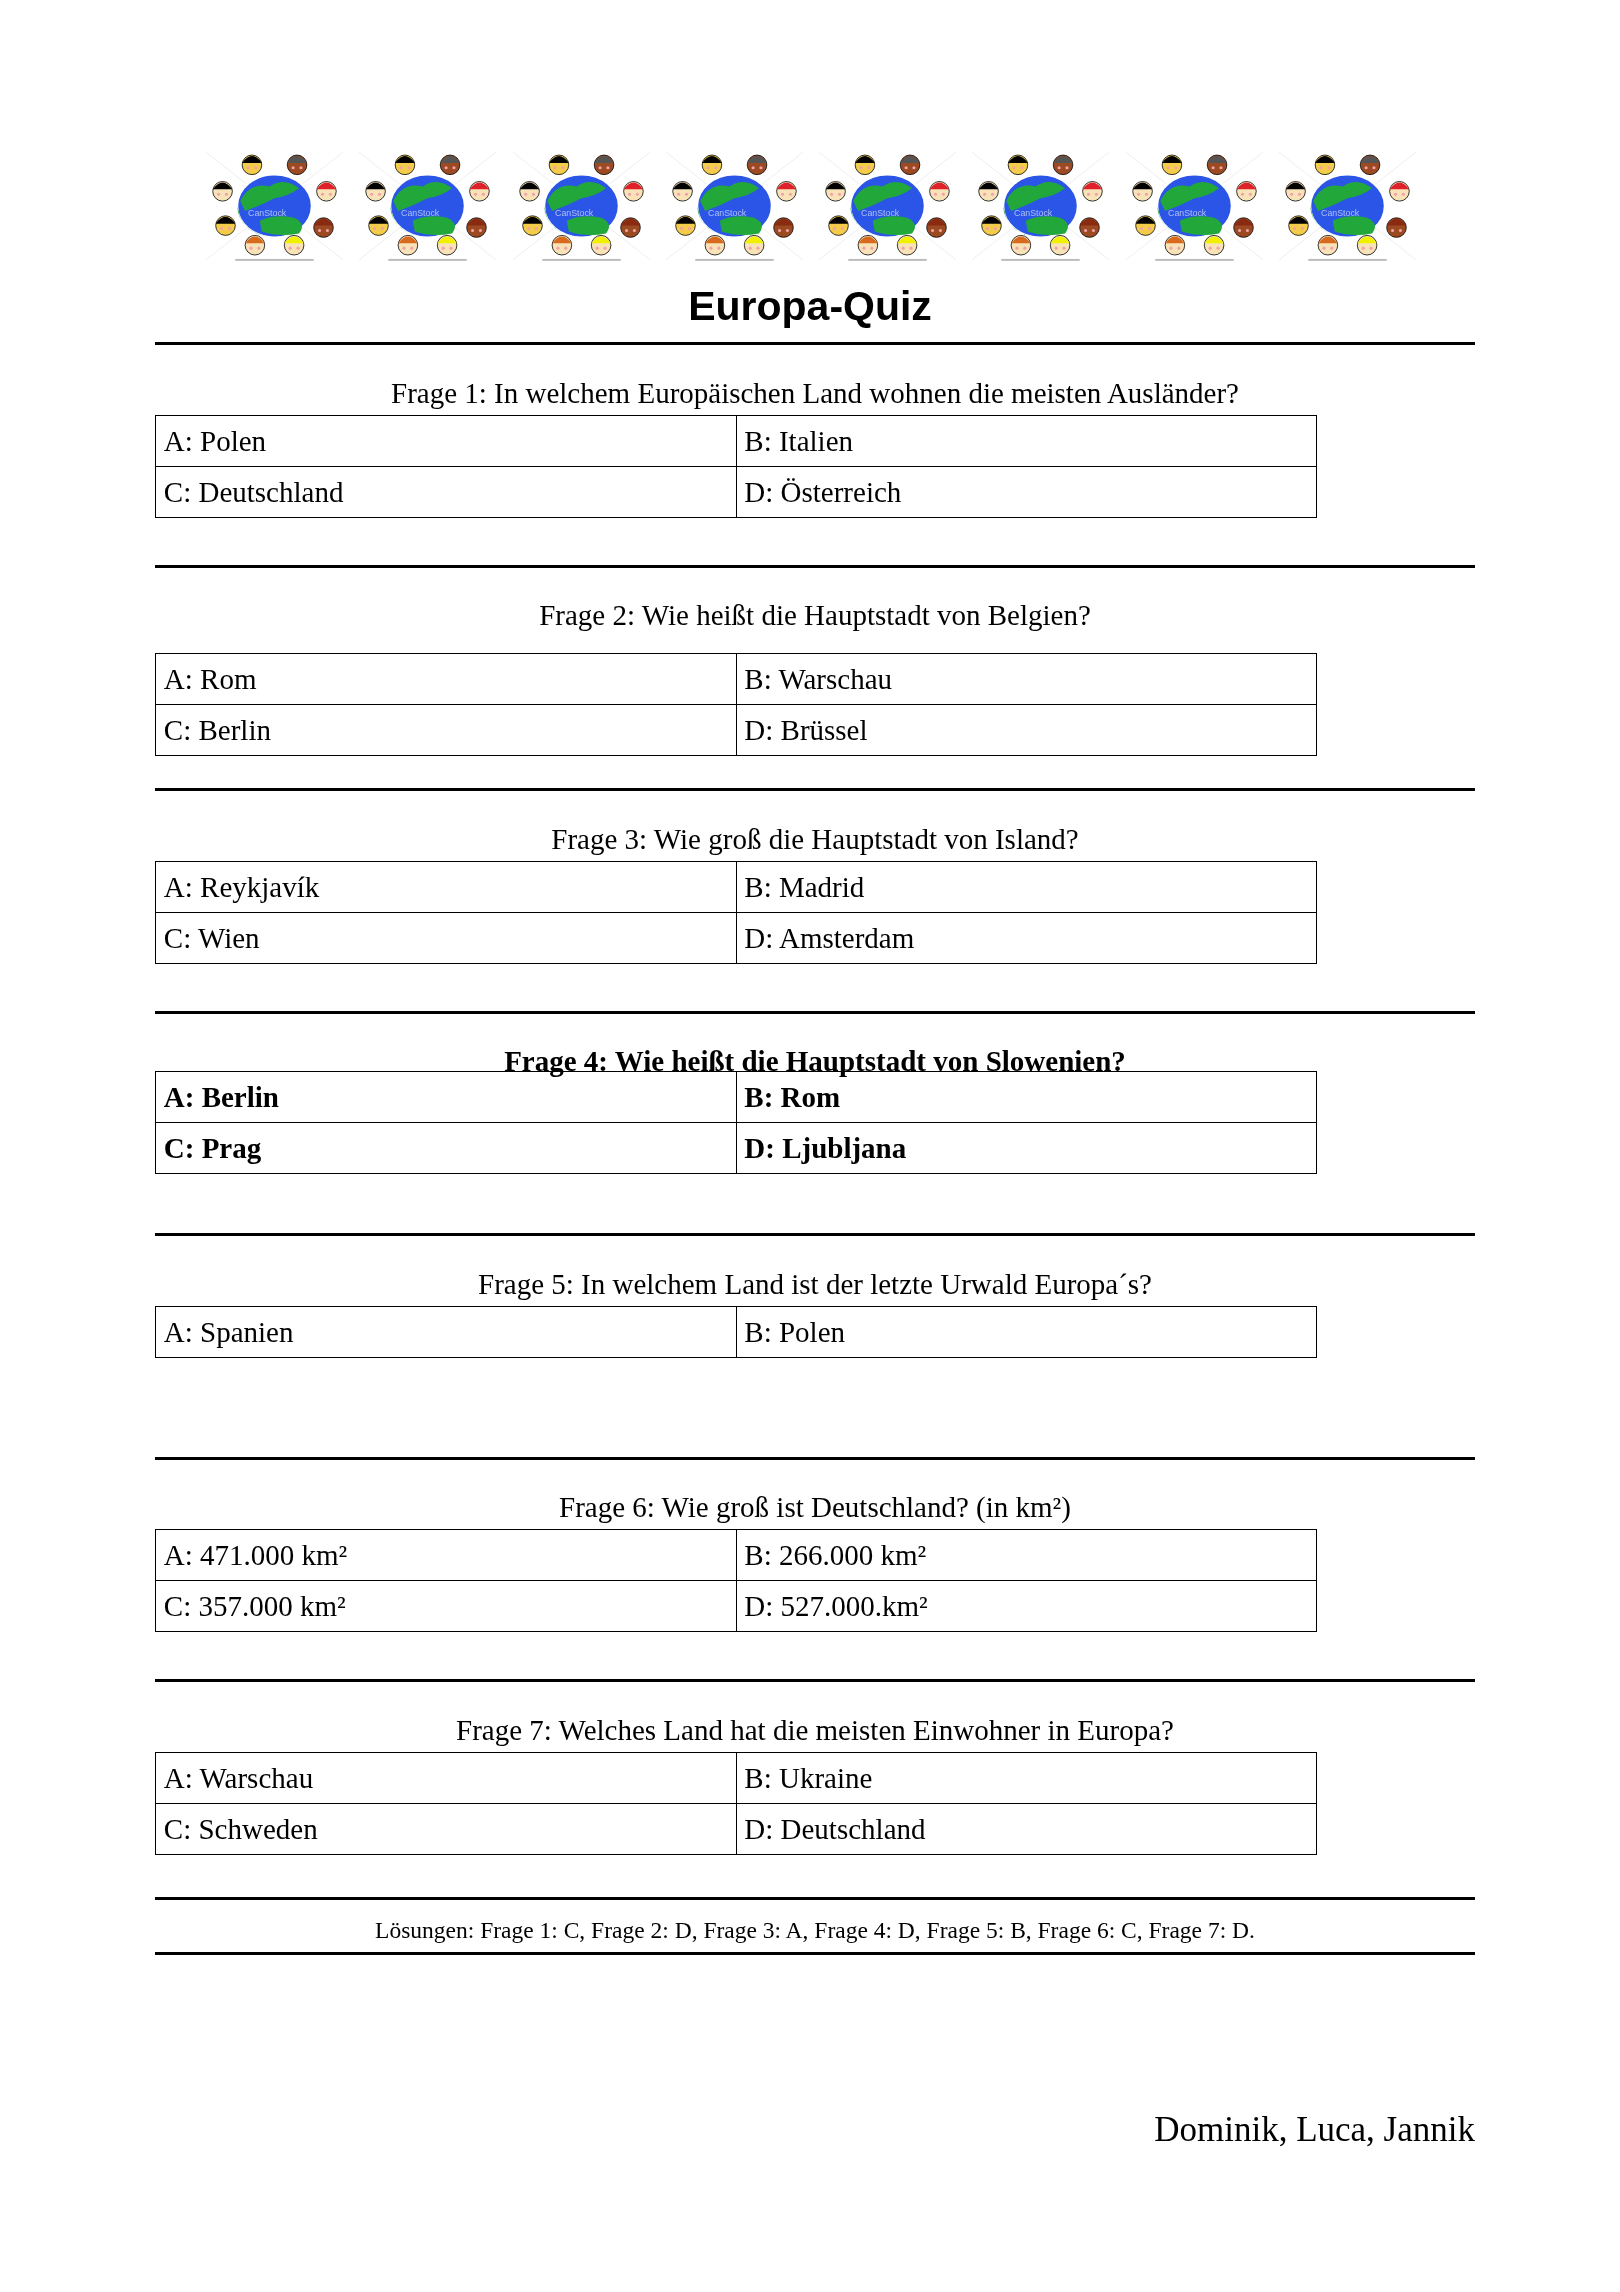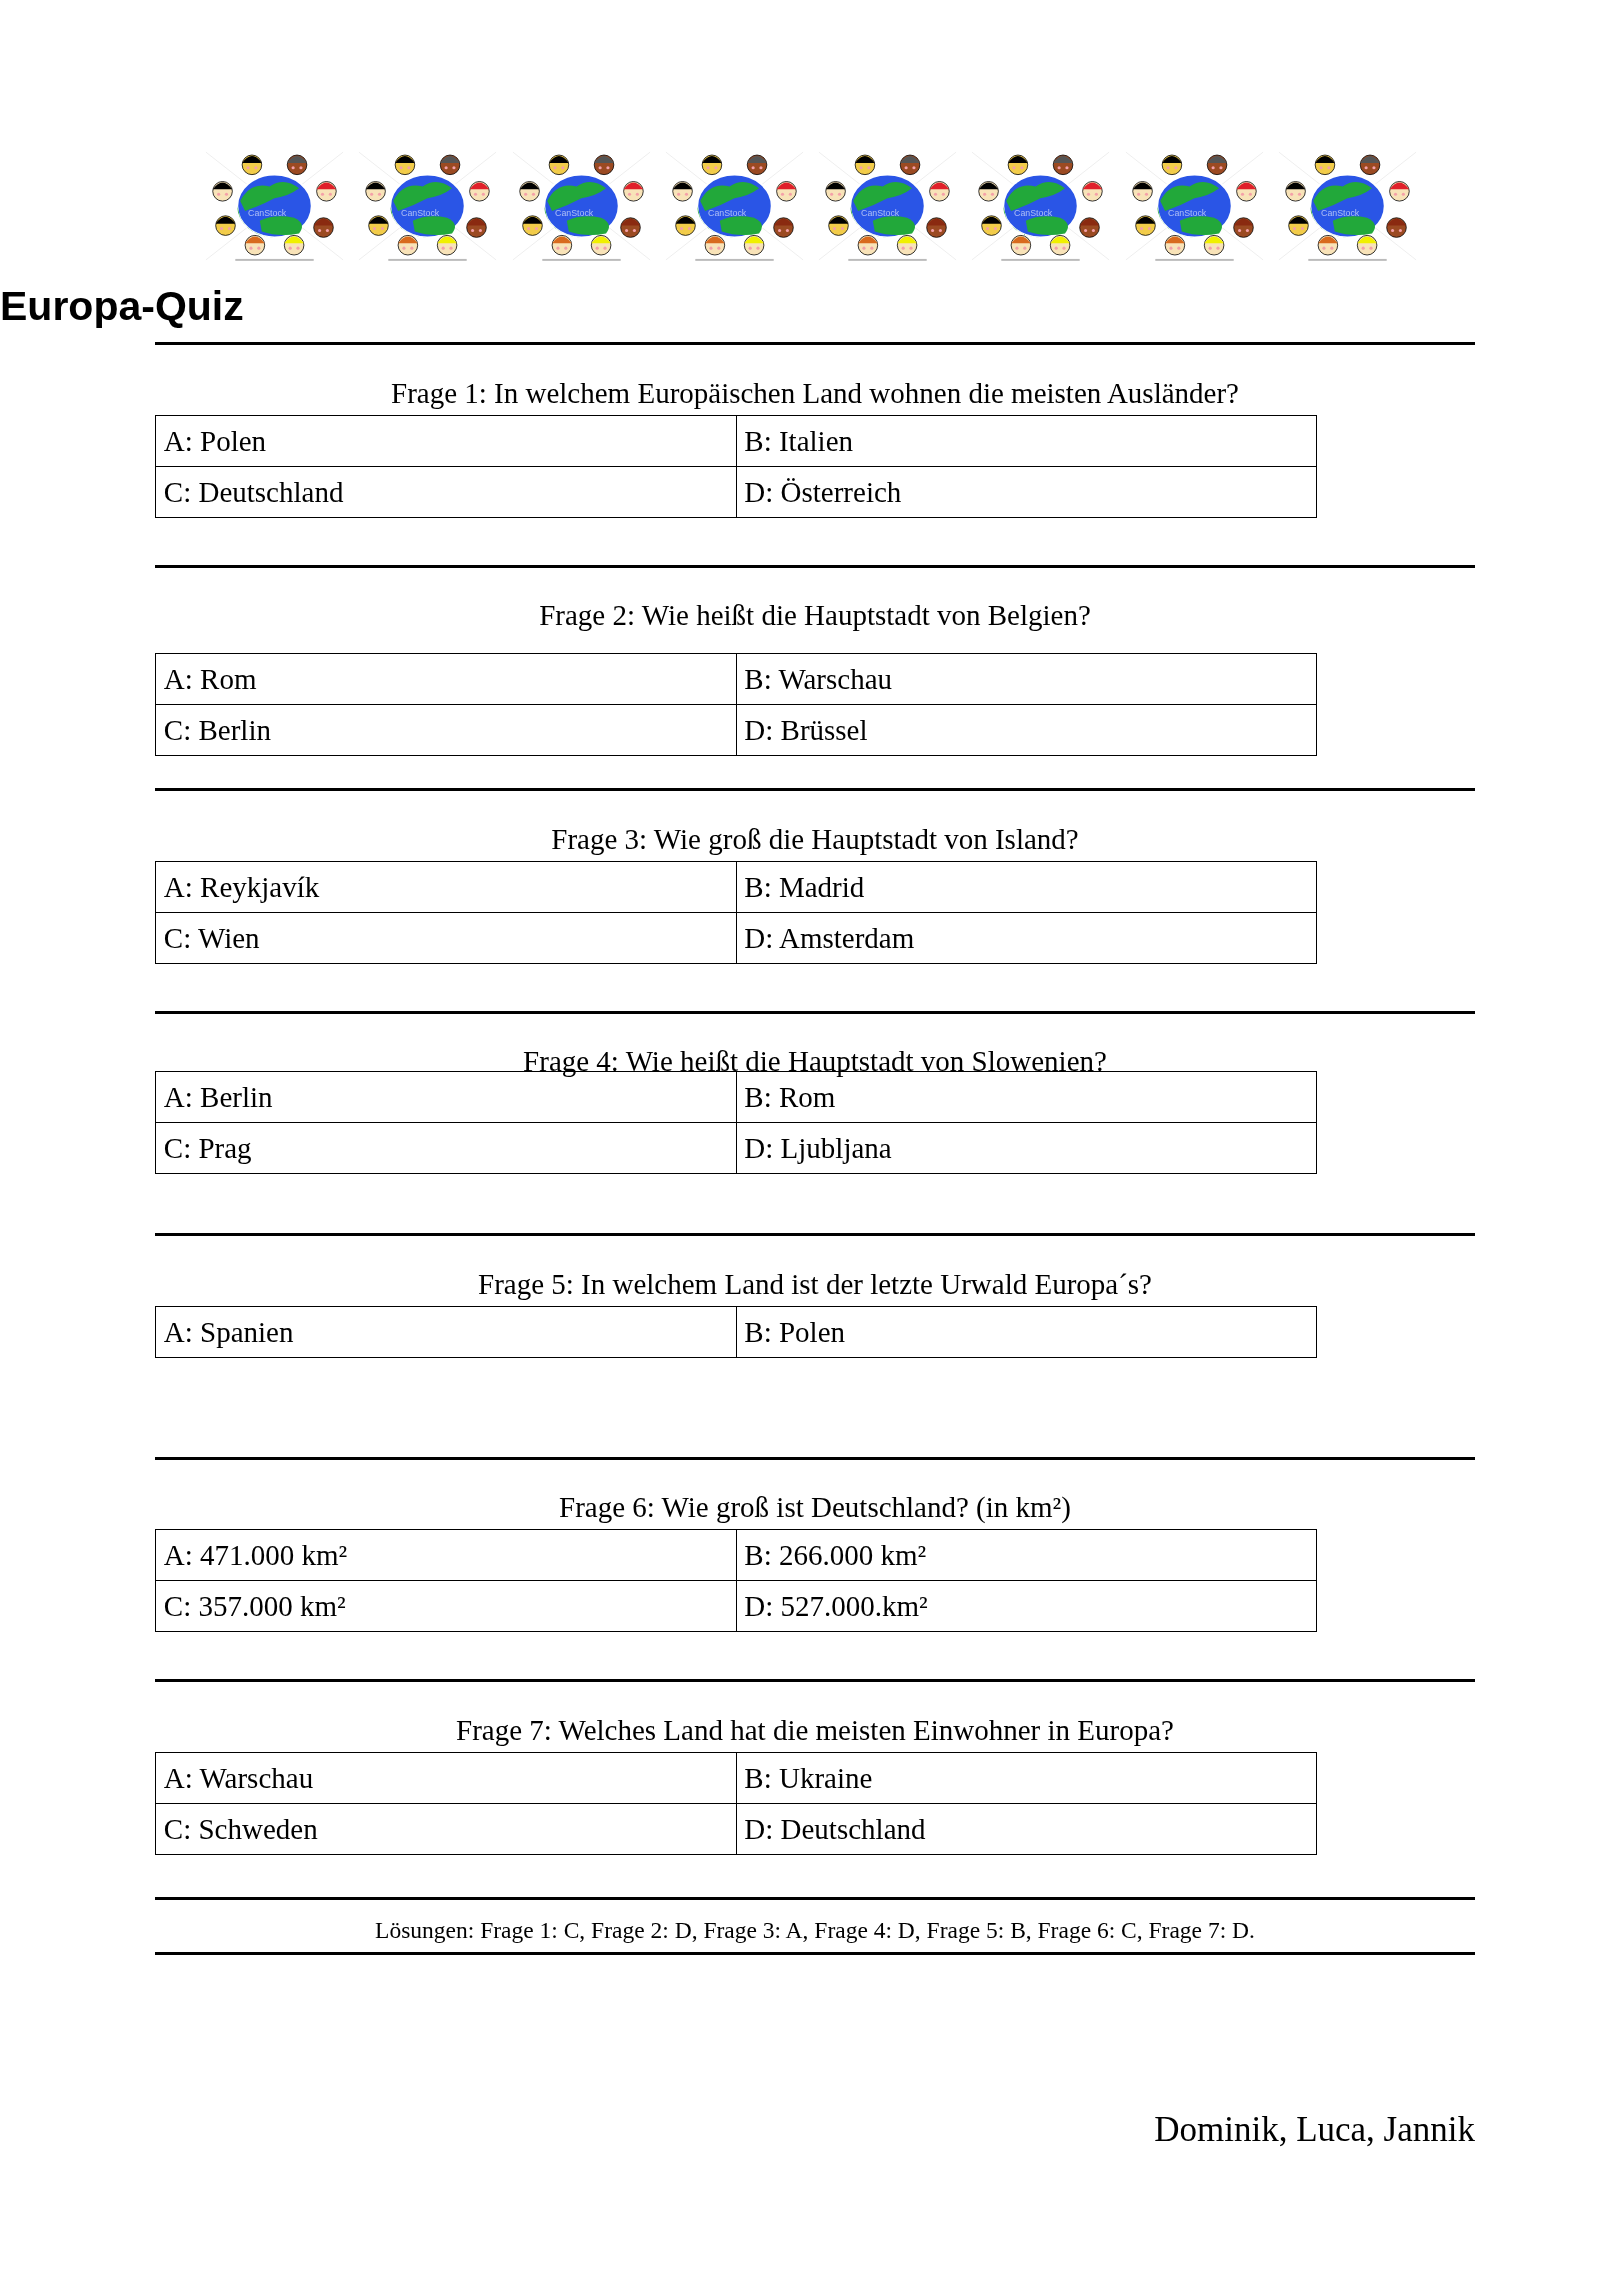--- a/index.html
+++ b/index.html
@@ -4,21 +4,21 @@
 <style>
   html, body { margin: 0; padding: 0; background: #ffffff; }
   body { width: 1620px; height: 2293px; position: relative; overflow: hidden;
          font-family: "Liberation Serif", "DejaVu Serif", serif; color: #000; }
 
   .banner { position: absolute; left: 201px; top: 147px; width: 1220px; height: 118px;
             display: flex; justify-content: space-between; }
   .globe-tile { position: relative; width: 147px; height: 118px; }
   .globe-tile svg { width: 147px; height: 118px; display: block; }
 
-  .title { position: absolute; left: 0; right: 0; top: 281px; 
+  .title { position: absolute; left: 0; right: 0; top: 281px; text-align: center;
            font-family: "Liberation Sans", "DejaVu Sans", sans-serif; font-weight: bold;
            font-size: 41px; line-height: 51px; }
 
   .rule { position: absolute; left: 155px; width: 1320px; height: 2.9px; background: #000; }
 
   .question { position: absolute; left: 155px; width: 1320px; }
   .q-text { text-align: center; font-size: 29px; line-height: 35px; height: 35px; margin-top: 12px; }
 
   table.answers { position: absolute; left: 0; width: 1162px; border-collapse: collapse;
                   table-layout: fixed; }
@@ -437,21 +437,21 @@
     </tr>
     <tr>
       <td>C: Wien</td>
       <td>D: Amsterdam</td>
     </tr>
   </tbody>
     </table>
 </div>
 <div class="rule" style="top:1011px;"></div>
 
-<div class="question" style="top:1032px;">
+<div class="question" style="top:1032px;font-weight:bold;">
   <div class="q-text">Frage 4: Wie heißt die Hauptstadt von Slowenien?</div>
   <table class="answers" style="top:39px;">
     <tbody>
         <tr>
       <td>A: Berlin</td>
       <td>B: Rom</td>
     </tr>
     <tr>
       <td>C: Prag</td>
       <td>D: Ljubljana</td>

